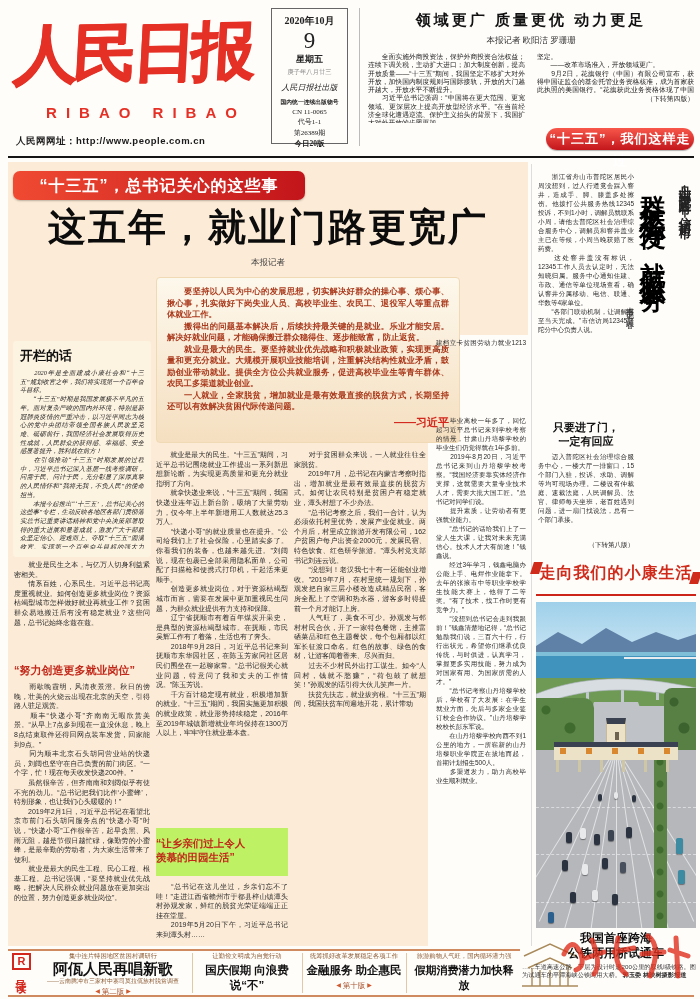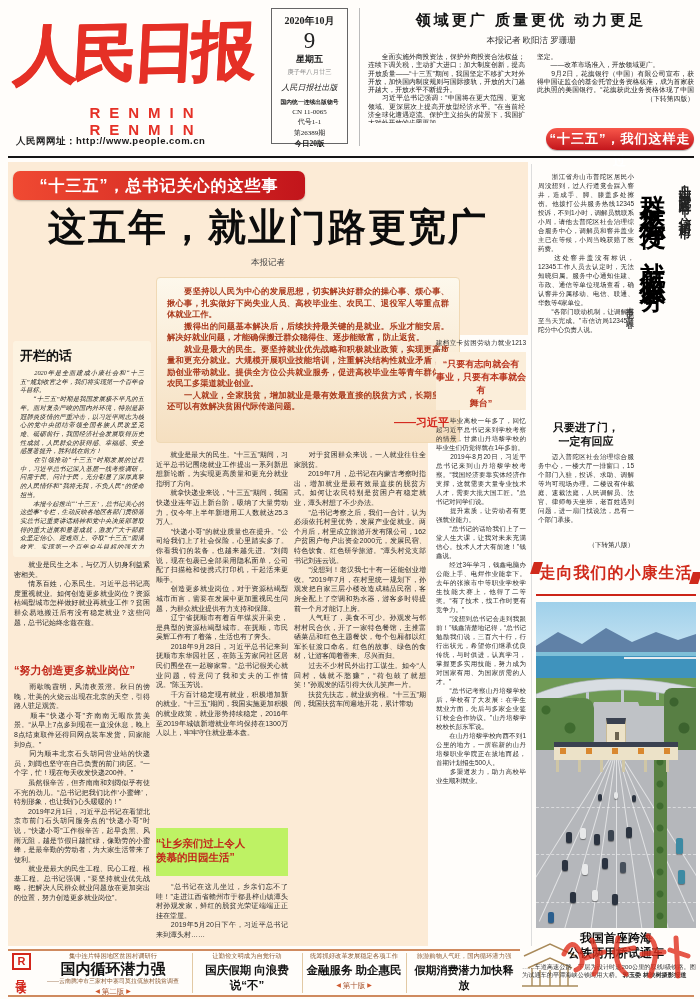--- a/index.html
+++ b/index.html
@@ -102,21 +102,21 @@
   .nav-arrow{color:#cf5b31;font-size:6px;vertical-align:1px;}
   .nav-div{position:absolute;top:953px;width:1px;height:40px;background:#e2c9a4;}
   #col-div{left:531px;top:164px;width:1px;height:782px;background:#ddd;}
 </style>
 </head>
 <body>
 
 <div id="page">
 
   <div id="mast-title" class="abs">人民日报</div>
-  <div id="mast-latin" class="abs">RENMIN RENMIN</div>
+  <div id="mast-latin" class="abs">RIBAO RIBAO</div>
   <div id="mast-web" class="abs">人民网网址：http://www.people.com.cn</div>
 
   <div id="datebox" class="abs serif">
     <div class="d1">2020年10月</div>
     <div class="d2">9</div>
     <div class="d3">星期五</div>
     <div class="d4">庚子年八月廿三</div>
     <div class="d5">人民日报社出版</div>
     <div class="d6">国内统一连续出版物号</div>
     <div class="d7">CN 11-0065</div>
@@ -189,23 +189,20 @@
 
   <div class="abs bodytxt" style="left:294px;top:450px;width:132px;height:494px;">　　对于贫困群众来说，一人就业往往全家脱贫。
 　　2019年7月，总书记在内蒙古考察时指出，增加就业是最有效最直接的脱贫方式。如何让农民特别是贫困户有稳定就业，潭头村想了不少办法。
 　　“总书记考察之后，我们一合计，认为必须依托村里优势，发展产业促就业。两个月后，村里成立旅游开发有限公司，162户贫困户每户出资金2000元，发展民宿、特色饮食、红色研学旅游。”潭头村党支部书记刘连云说。
 　　“没想到！老汉我七十有一还能创业增收。”2019年7月，在村里统一规划下，孙观发把自家三层小楼改造成精品民宿，客房全配上了空调和热水器，游客多时得提前一个月才能订上房。
 　　人气旺了，美食不可少。孙观发与邻村村民合伙，开了一家特色餐馆，主推富硒菜品和红色主题餐饮，每个包厢都以红军长征渡口命名。红色的故事、绿色的食材，让游客闻着香来、尽兴而归。
 　　过去不少村民外出打工谋生。如今“人回村，钱就不愁赚”，“荷包鼓了就想笑！”孙观发的话引得大伙儿笑声一片。
 　　扶贫先扶志，就业拔穷根。“十三五”期间，我国扶贫车间遍地开花，累计带动</div>
 
   <div class="abs bodytxt smalltxt" style="left:436px;top:338px;width:90px;height:12px;">建档立卡贫困劳动力就业1213万人。</div>
-  <div class="abs pre" style="left:436px;top:352px;width:90px;height:58px;background:#fbeeda;text-align:center;font-size:9px;font-weight:900;color:#b8321c;line-height:13px;padding-top:6px;box-sizing:border-box;">“只要有志向就会有
-事业，只要有本事就会有
-舞台”</div>
   <div class="abs bodytxt" style="left:436px;top:416px;width:90px;height:528px;font-size:6.5px;line-height:9px;">　　毕业离校一年多了，回忆起习近平总书记来到学校考察的情景，甘肃山丹培黎学校的毕业生们仍觉得就在1年多前。
 　　2019年8月20日，习近平总书记来到山丹培黎学校考察。“我国经济要靠实体经济作支撑，这就需要大量专业技术人才，需要大批大国工匠。”总书记对同学们说。
 　　提升素质，让劳动者有更强就业能力。
 　　“总书记的话给我们上了一堂人生大课，让我对未来充满信心。技术人才大有前途！”钱鑫说。
 　　经过3年学习，钱鑫电脑办公能上手、电焊作业能拿下。去年的张掖市中等职业学校学生技能大赛上，他得了二等奖。“有了技术，找工作时更有竞争力。”
 　　“没想到总书记会走到我跟前！”钱鑫清楚地记得，“总书记勉励我们说，三百六十行，行行出状元，希望你们继承优良传统，与时俱进，认真学习，掌握更多实用技能，努力成为对国家有用、为国家所需的人才。”
 　　“总书记考察山丹培黎学校后，学校有了大发展：在学生就业方面，先后与多家企业签订校企合作协议。”山丹培黎学校校长彭东军说。
 　　在山丹培黎学校向西不到1公里的地方，一所崭新的山丹培黎职业学院正在拔地而起，首期计划招生500人。
 　　多渠道发力，助力高校毕业生顺利就业。</div>
 
@@ -310,21 +307,21 @@
     </g>
   </svg>
 
   <div id="navline-top" class="abs"></div>
   <div id="navline-bot" class="abs"></div>
   <div id="nav-logo" class="abs">R</div>
   <div id="nav-label" class="abs vert">导读</div>
 
   <div class="navbox" style="left:38px;width:150px;">
     <div class="nav-kicker">集中连片特困地区贫困村调研行</div>
-    <div class="nav-title" style="font-size:15px;line-height:16px;">国内循环潜力强</div>
+    <div class="nav-title" style="font-size:15px;line-height:16px;">阿佤人民再唱新歌</div>
     <div class="nav-sub">——云南腾冲市三家村中寨司莫拉佤族村脱贫调查</div>
     <div class="nav-page">
       <span class="nav-arrow">◀</span>
       <span>第二版</span>
       <span class="nav-arrow">▶</span>
     </div>
   </div>
   <div class="nav-div" style="left:192px;"></div>
   <div class="navbox" style="left:196px;width:102px;">
     <div class="nav-kicker">让勤俭文明成为自觉行动</div>

